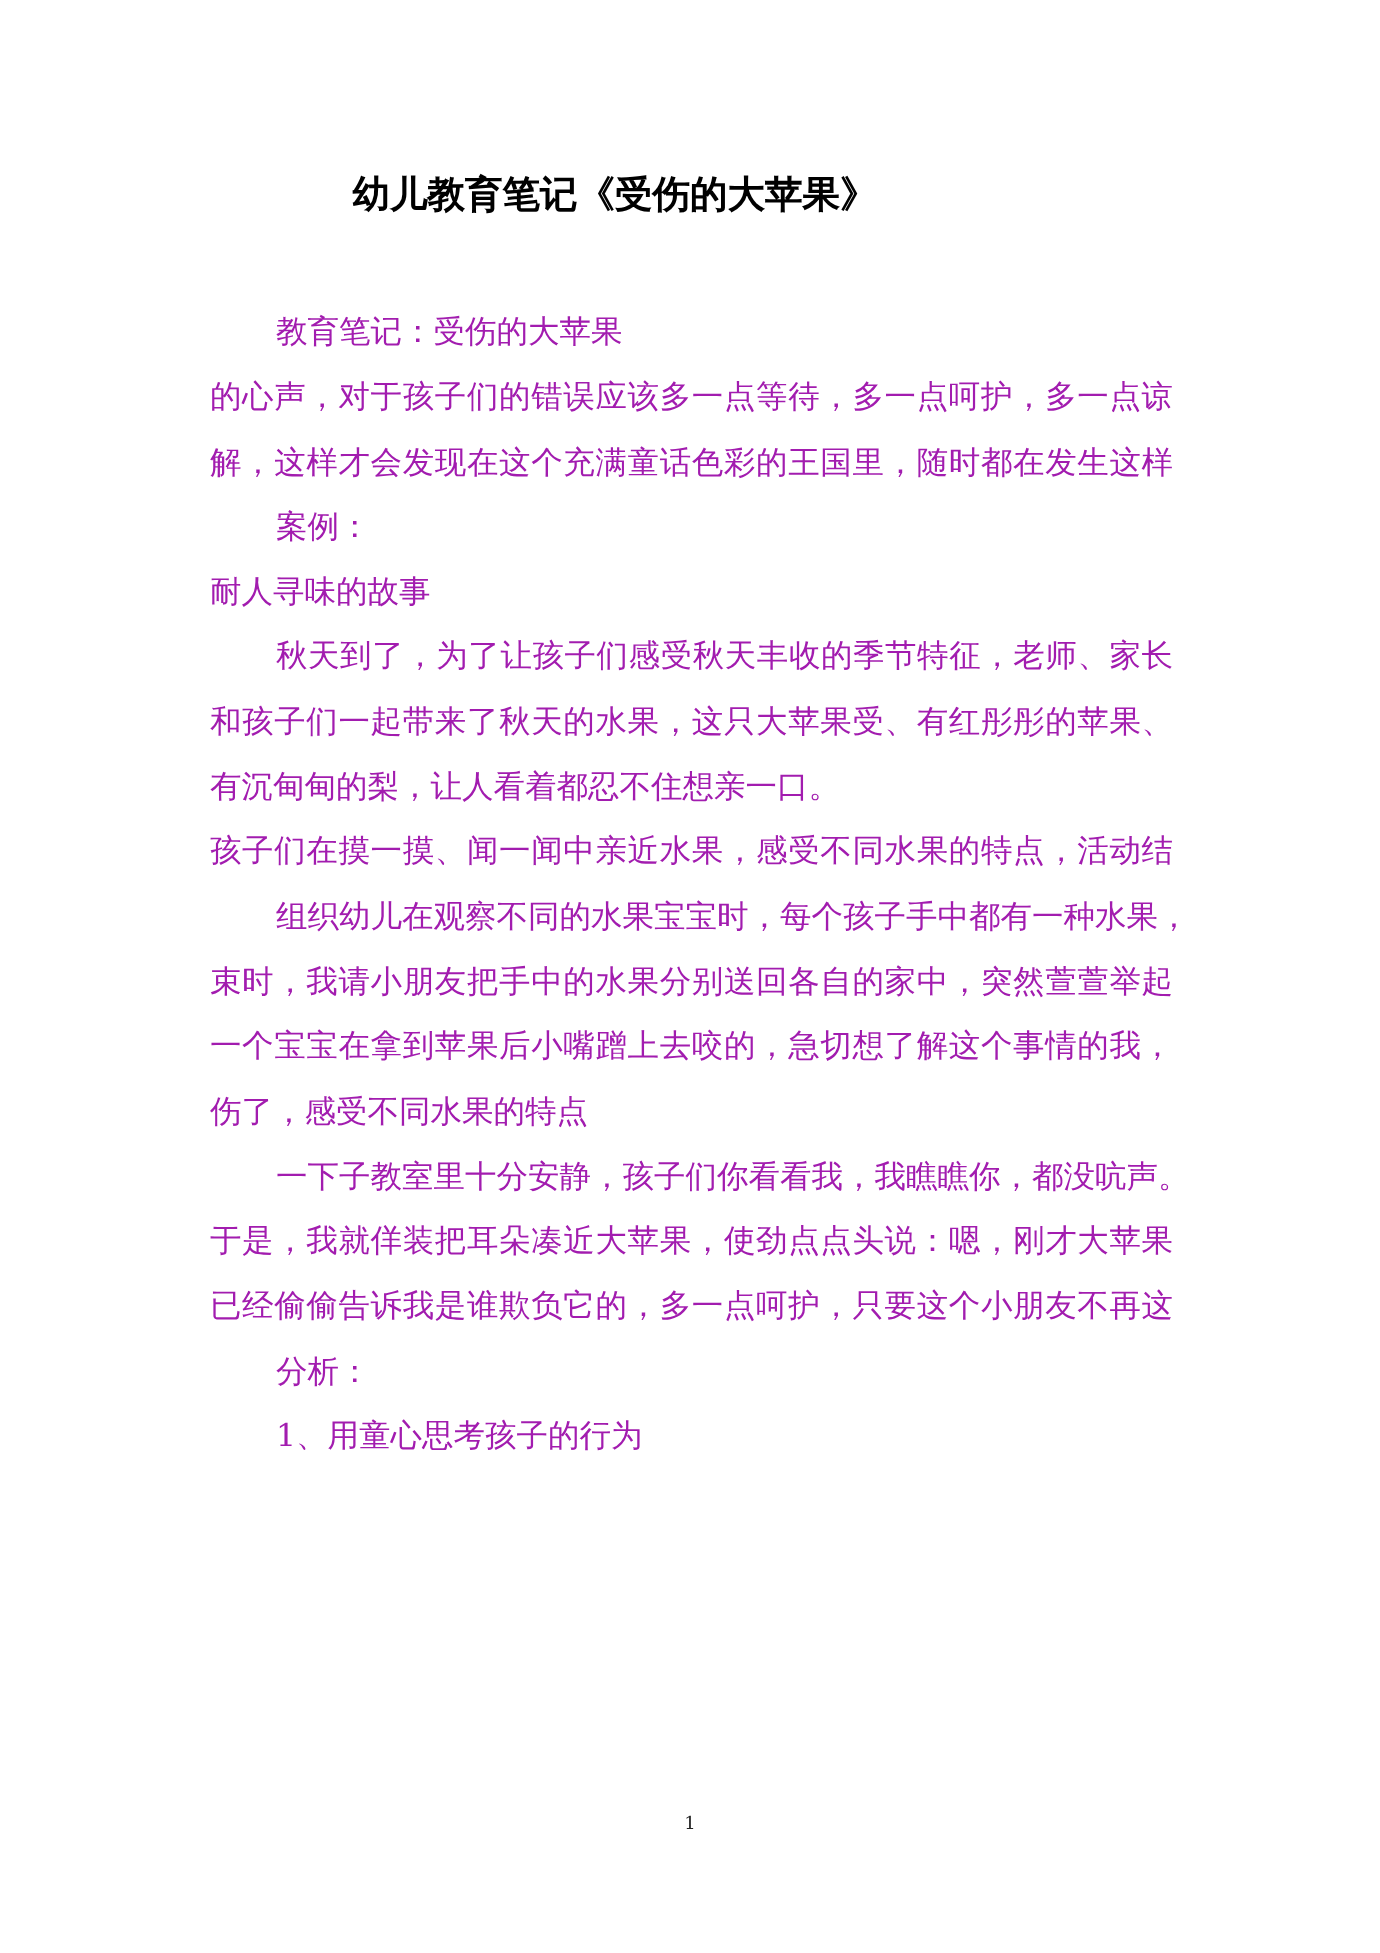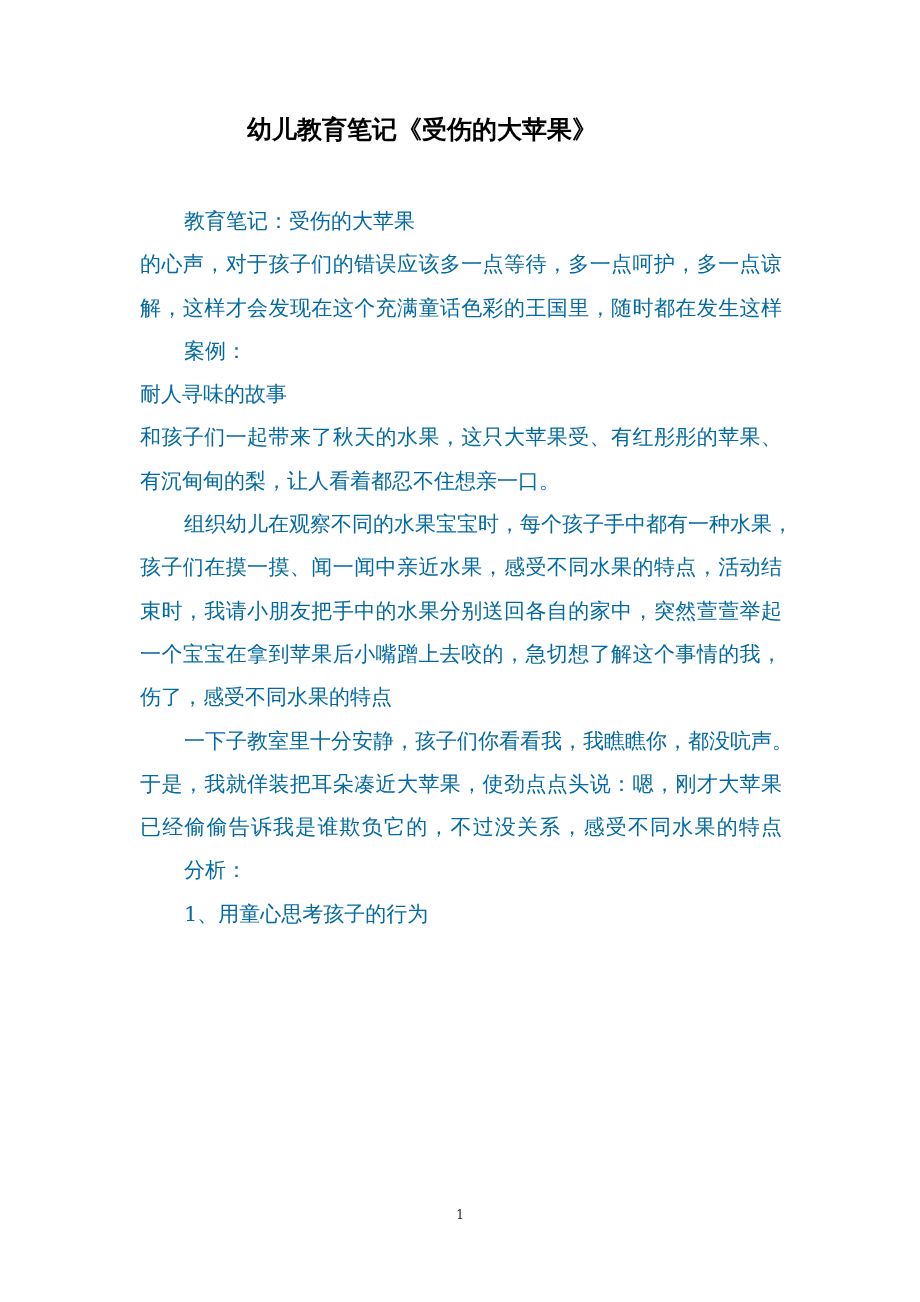--- a/index.html
+++ b/index.html
@@ -1,49 +1,50 @@
 <!DOCTYPE html>
 <html><head>
 <meta charset="utf-8">
 <style>
   html, body { margin: 0; padding: 0; background: #ffffff; }
   body { width: 920px; height: 1302px; position: relative; overflow: hidden;
          font-family: "DejaVu Serif", "Liberation Serif", serif; color: #111; }
   .page { position: absolute; left: 0; top: 0; width: 920px; height: 1302px; background: #fff; }
-  .title { position: absolute; top: 112px; left: 12px; width: 820px; text-align: center;
+  .title { position: absolute; top: 112px; left: 0; width: 820px; text-align: center;
            font-family: "DejaVu Sans", "Liberation Sans", sans-serif; font-weight: bold;
            font-size: 25px; line-height: 36px; letter-spacing: 0px; color: #000; }
   .body { position: absolute; left: 140px; top: 204px; width: 642px; }
   .line { height: 43.3px; line-height: 34px; font-size: 21px; white-space: nowrap;
-          text-align: justify; text-align-last: justify; color: #0369a1; }
+          text-align: justify; text-align-last: justify; color: #a21caf; }
   .line.indent { padding-left: 44px; }
   .line.last { text-align-last: left; }
   .page-number { position: absolute; top: 1208px; left: 0; width: 920px; text-align: center;
                  font-size: 12px; font-family: "DejaVu Serif", serif; color: #222; }
 </style>
 </head>
 <body>
 
 <div class="page">
   <div class="title">幼儿教育笔记《受伤的大苹果》</div>
 
   <div class="body">
     <div class="line indent last">教育笔记：受伤的大苹果</div>
     <div class="line">的心声，对于孩子们的错误应该多一点等待，多一点呵护，多一点谅</div>
     <div class="line">解，这样才会发现在这个充满童话色彩的王国里，随时都在发生这样</div>
     <div class="line indent last">案例：</div>
     <div class="line last">耐人寻味的故事</div>
+    <div class="line indent">秋天到了，为了让孩子们感受秋天丰收的季节特征，老师、家长</div>
     <div class="line">和孩子们一起带来了秋天的水果，这只大苹果受、有红彤彤的苹果、</div>
     <div class="line last">有沉甸甸的梨，让人看着都忍不住想亲一口。</div>
+    <div class="line">孩子们在摸一摸、闻一闻中亲近水果，感受不同水果的特点，活动结</div>
     <div class="line indent">组织幼儿在观察不同的水果宝宝时，每个孩子手中都有一种水果，</div>
-    <div class="line">孩子们在摸一摸、闻一闻中亲近水果，感受不同水果的特点，活动结</div>
     <div class="line">束时，我请小朋友把手中的水果分别送回各自的家中，突然萱萱举起</div>
     <div class="line">一个宝宝在拿到苹果后小嘴蹭上去咬的，急切想了解这个事情的我，</div>
     <div class="line last">伤了，感受不同水果的特点</div>
     <div class="line indent">一下子教室里十分安静，孩子们你看看我，我瞧瞧你，都没吭声。</div>
     <div class="line">于是，我就佯装把耳朵凑近大苹果，使劲点点头说：嗯，刚才大苹果</div>
-    <div class="line">已经偷偷告诉我是谁欺负它的，不过没关系，感受不同水果的特点</div>
+    <div class="line">已经偷偷告诉我是谁欺负它的，多一点呵护，只要这个小朋友不再这</div>
     <div class="line indent last">分析：</div>
     <div class="line indent last">1、用童心思考孩子的行为</div>
   </div>
 
   <div class="page-number">1</div>
 </div>
 
 </body></html>

